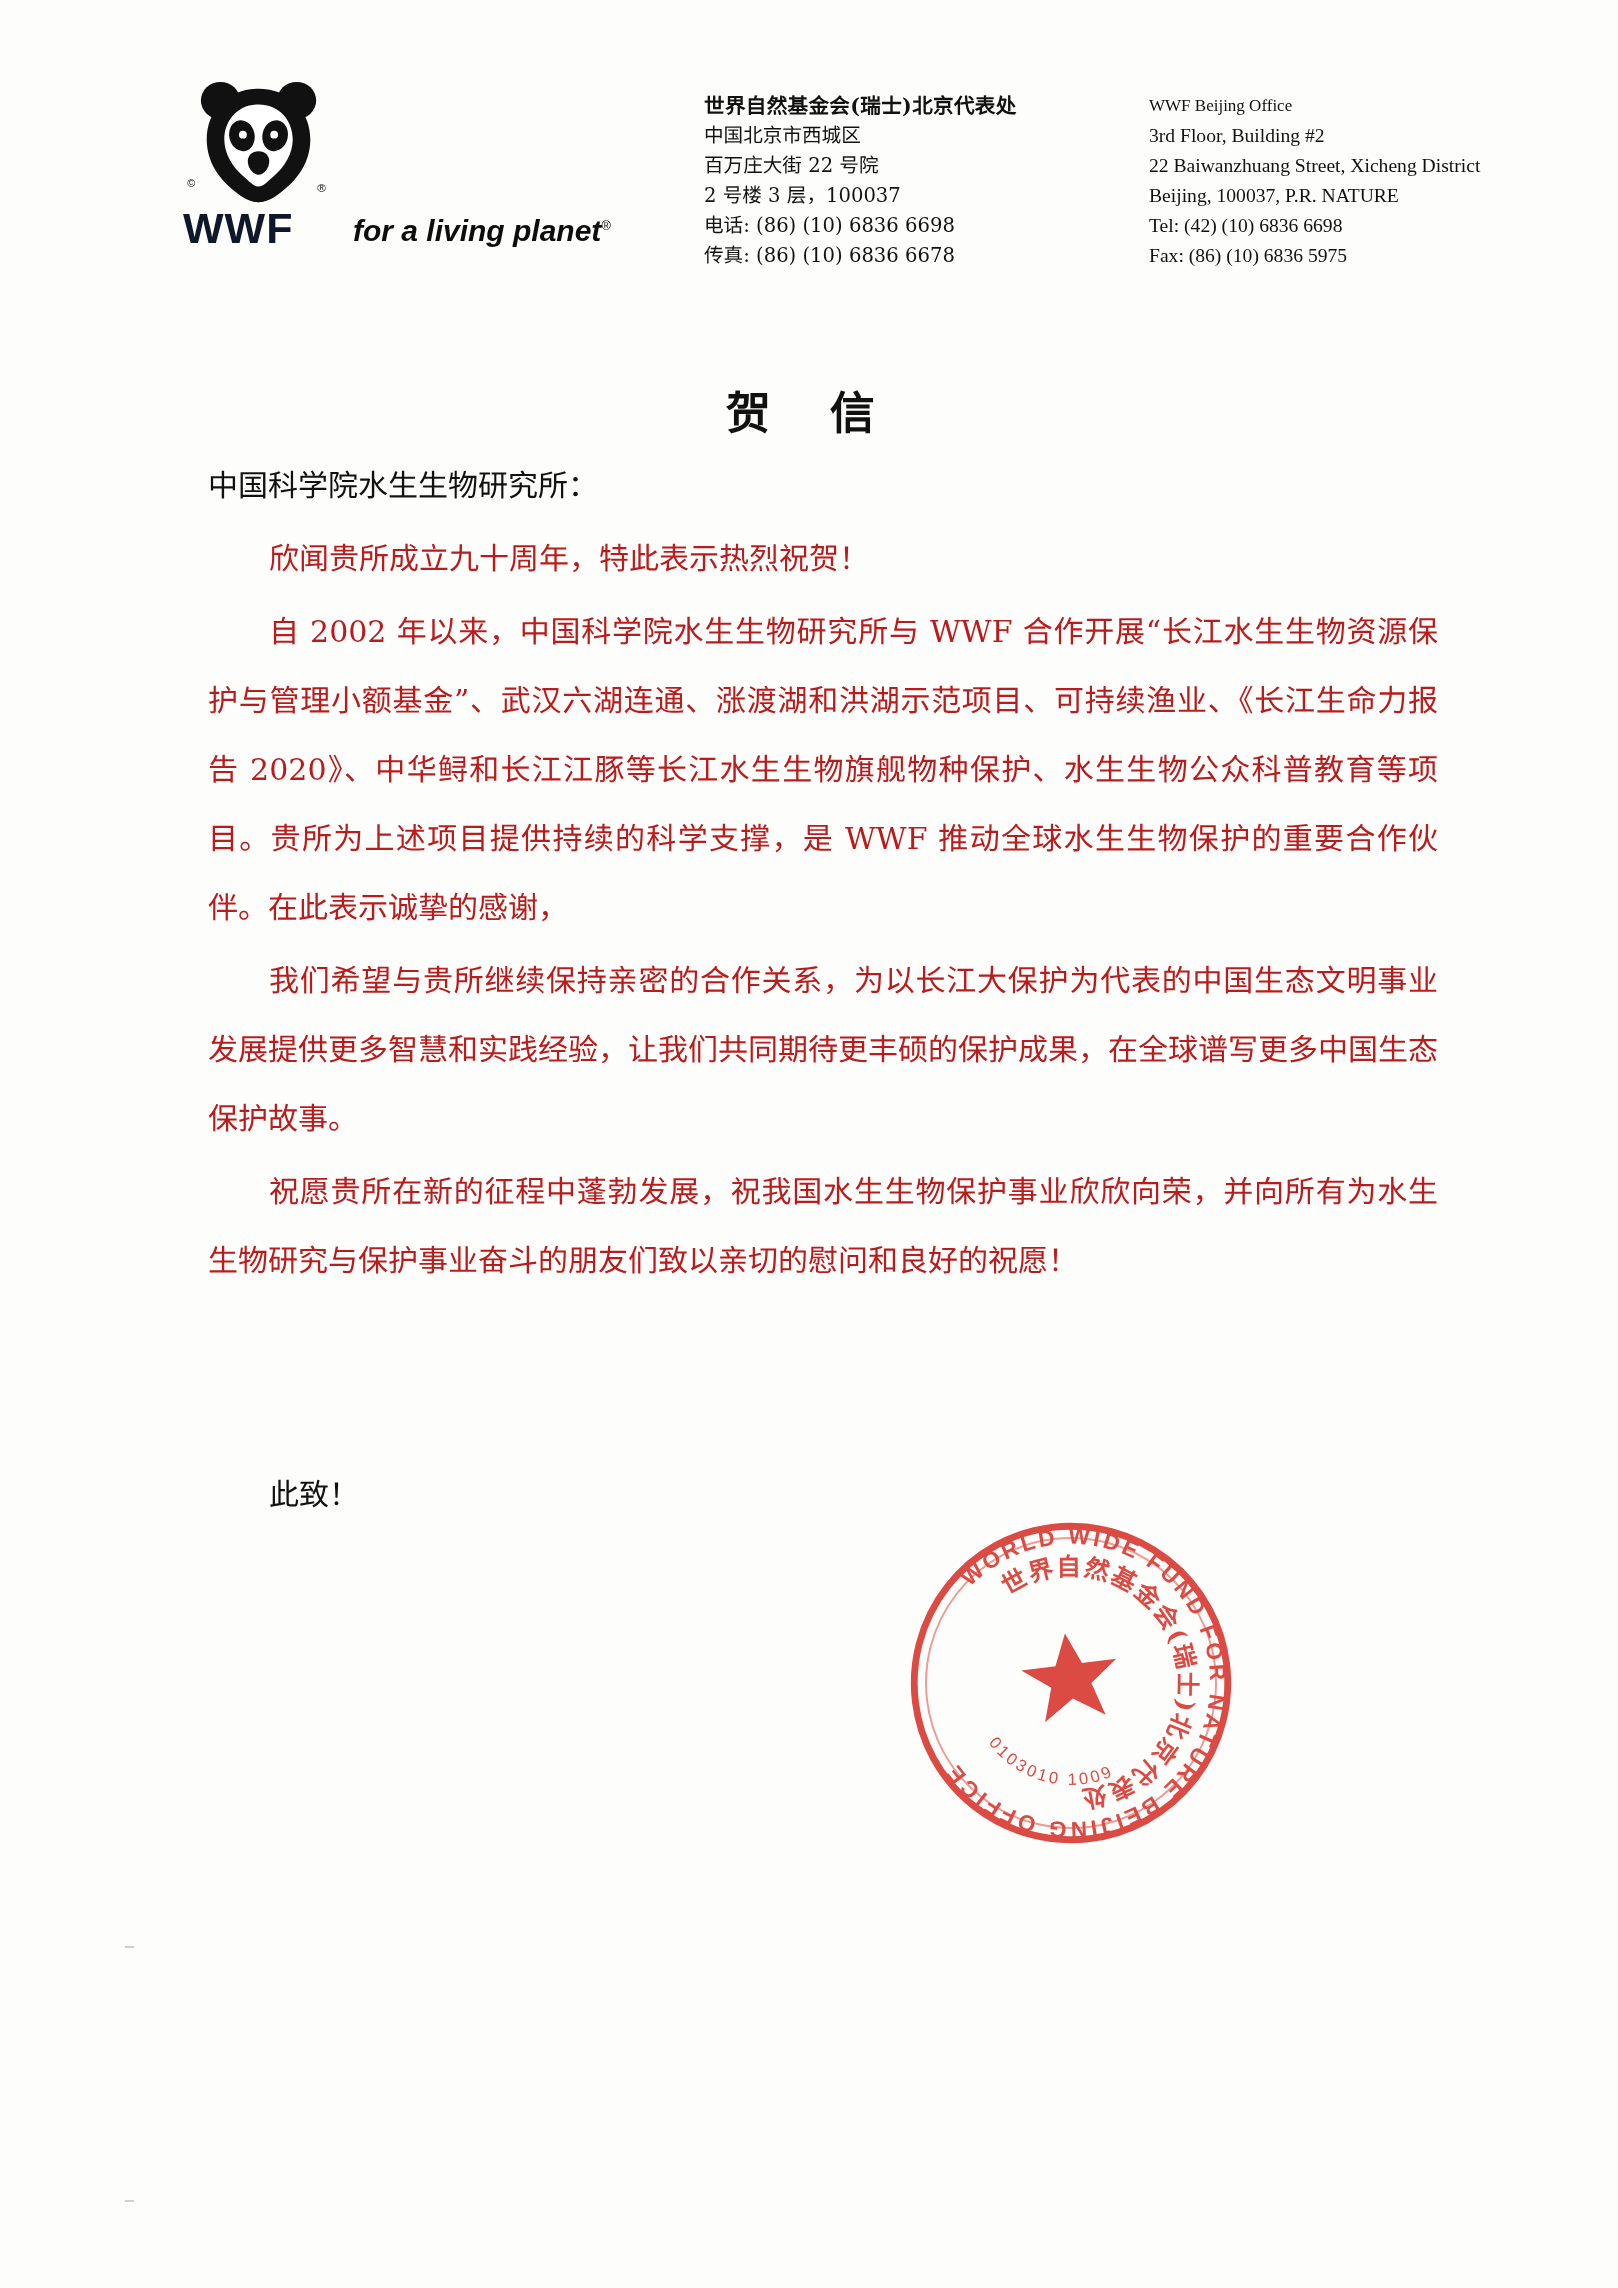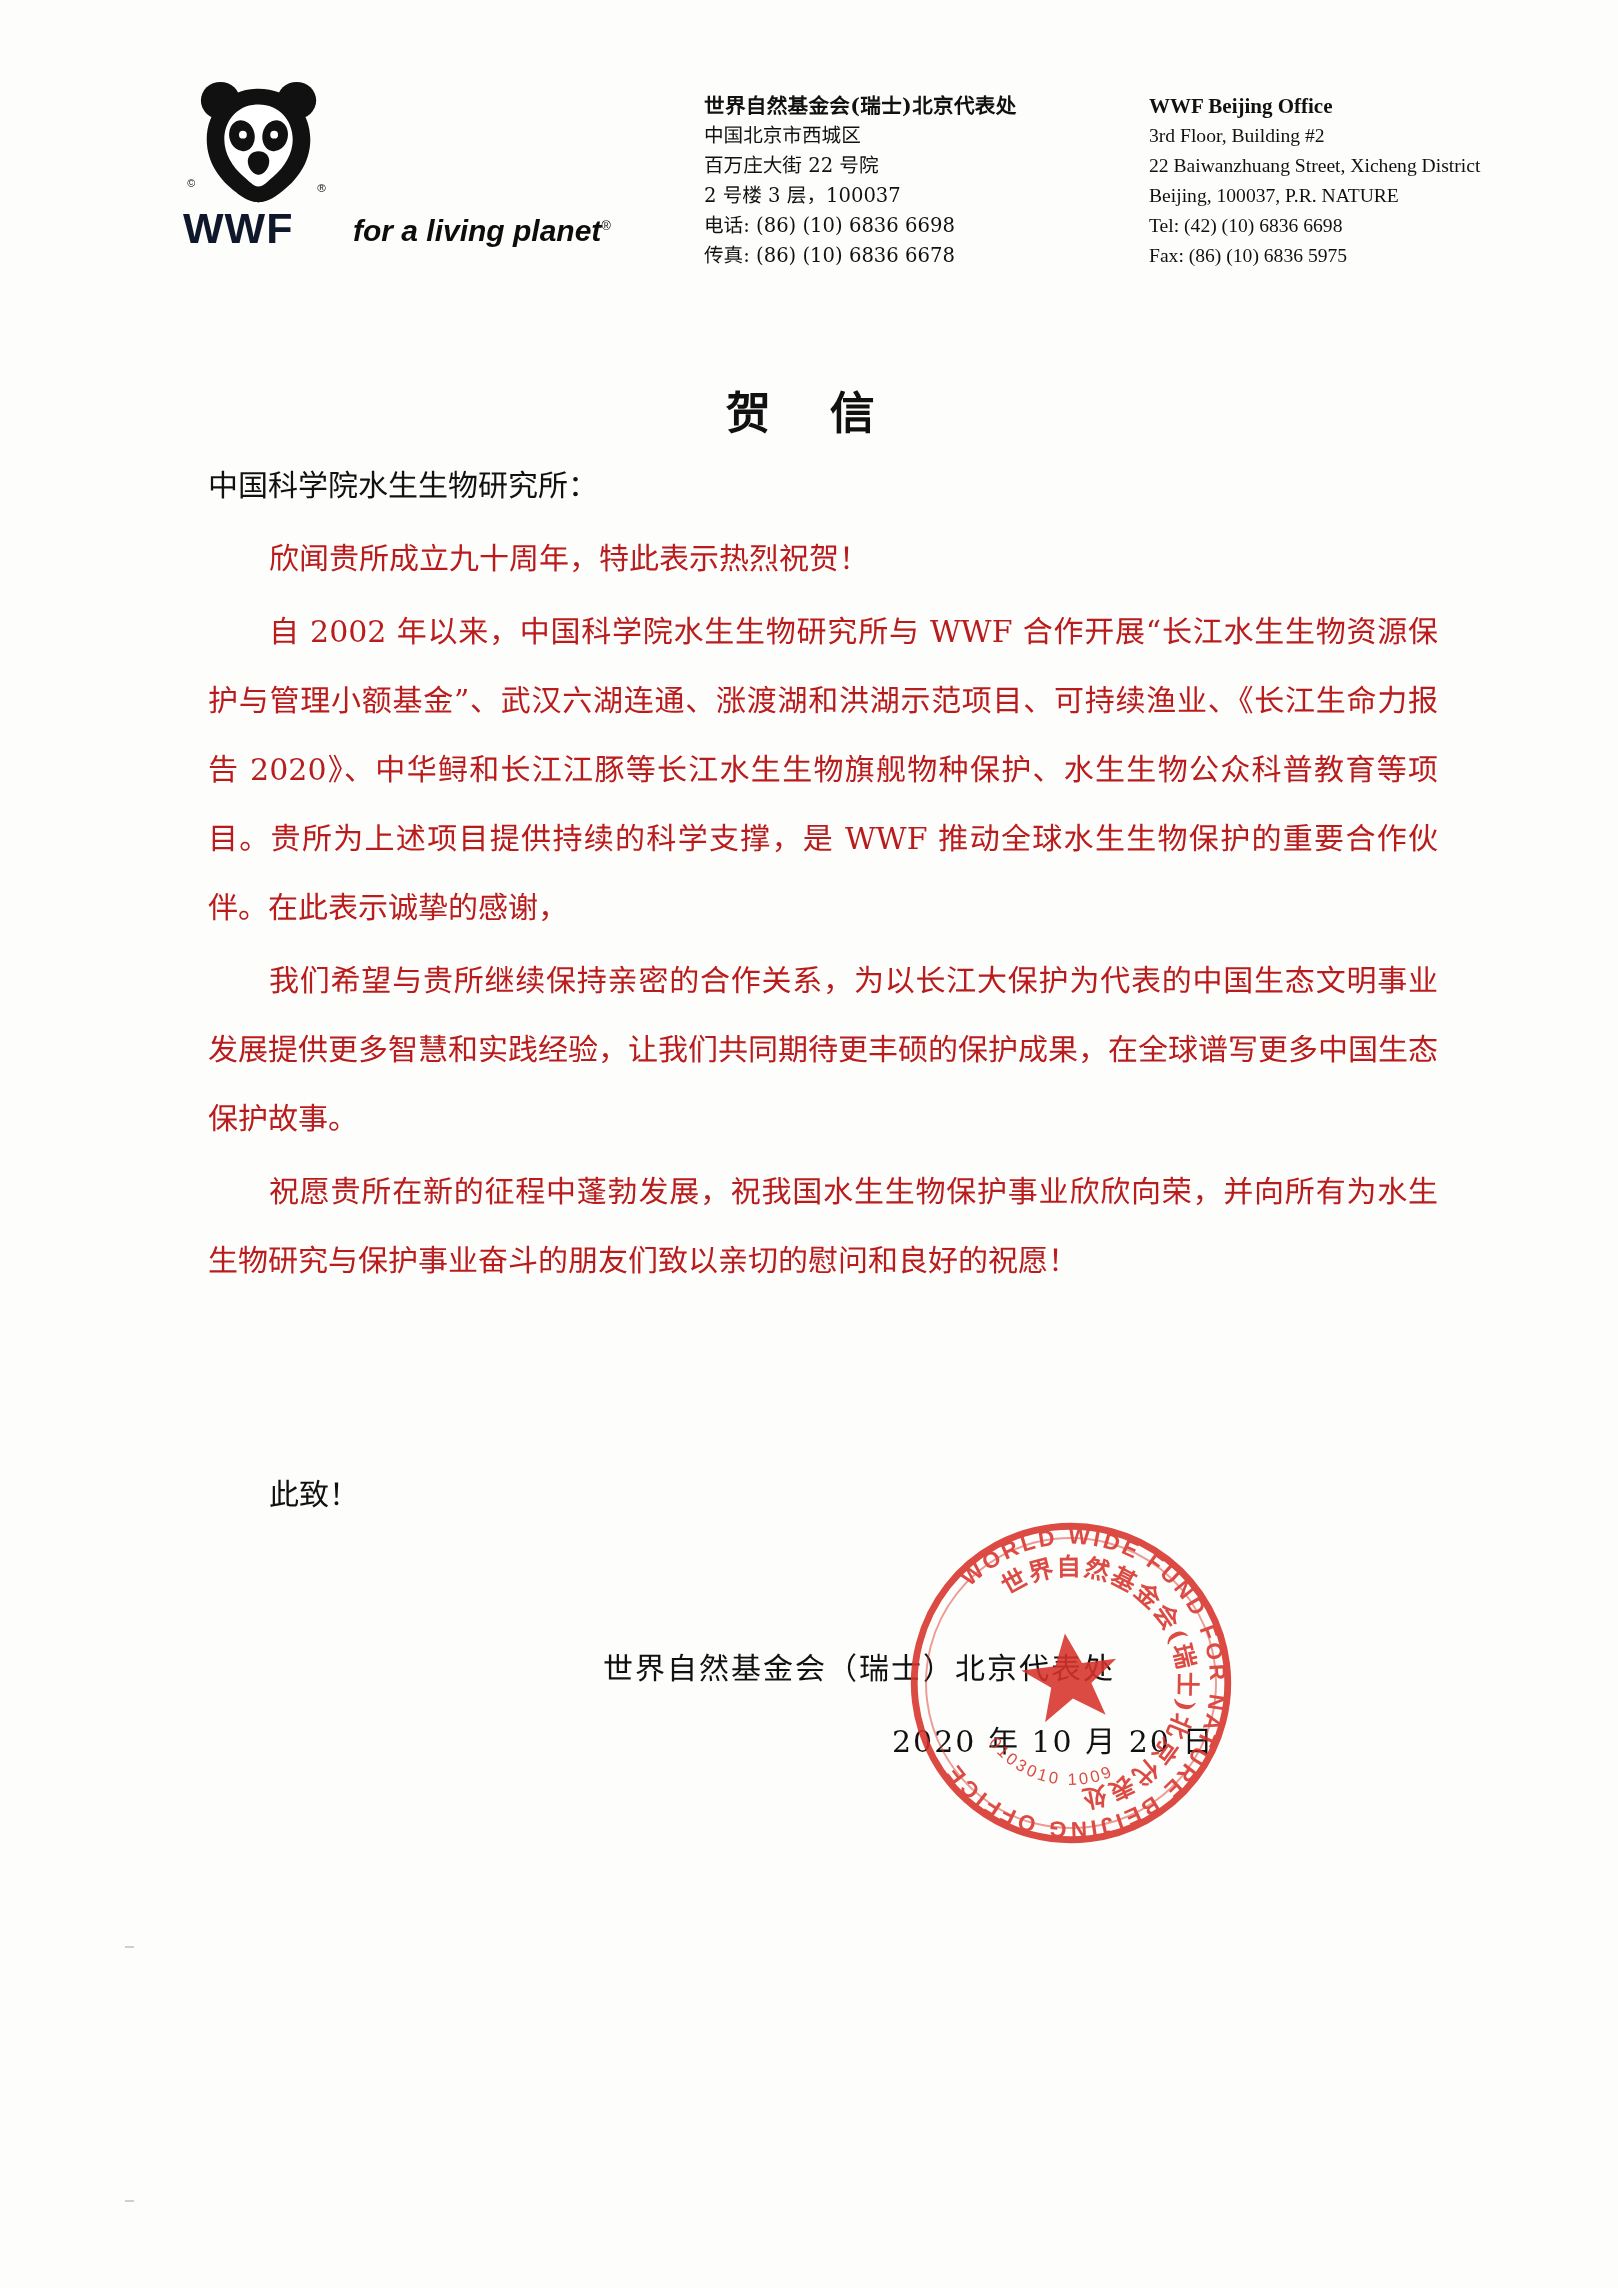--- a/index.html
+++ b/index.html
@@ -87,21 +87,21 @@
   .addr-en {
     position: absolute;
     left: 1149px;
     top: 21.6px;
     width: 451px;
     font-family: "Liberation Serif", serif;
     font-size: 19.6px;
     line-height: 30px;
     color: #111;
   }
-  .addr-en .ln1 { font-weight: bold; font-size: 21px; }
+  .addr-en .ln1 { font-weight: normal; font-size: 17px; }
 
   
   .doc-title {
     position: absolute;
     top: 377px;
     left: 0;
     right: 0;
     text-align: center;
     font-family: "DejaVu Serif", serif;
     font-weight: bold;
@@ -239,24 +239,20 @@
 
   <div class="body-text">
     <p>欣闻贵所成立九十周年，特此表示热烈祝贺！</p>
     <p>自 2002 年以来，中国科学院水生生物研究所与 WWF 合作开展“长江水生生物资源保护与管理小额基金”、武汉六湖连通、涨渡湖和洪湖示范项目、可持续渔业、《长江生命力报告 2020》、中华鲟和长江江豚等长江水生生物旗舰物种保护、水生生物公众科普教育等项目。贵所为上述项目提供持续的科学支撑，是 WWF 推动全球水生生物保护的重要合作伙伴。在此表示诚挚的感谢，</p>
     <p>我们希望与贵所继续保持亲密的合作关系，为以长江大保护为代表的中国生态文明事业发展提供更多智慧和实践经验，让我们共同期待更丰硕的保护成果，在全球谱写更多中国生态保护故事。</p>
     <p>祝愿贵所在新的征程中蓬勃发展，祝我国水生生物保护事业欣欣向荣，并向所有为水生生物研究与保护事业奋斗的朋友们致以亲切的慰问和良好的祝愿！</p>
   </div>
 
   <div class="closing">此致！</div>
 
-  <div class="signature">
-    <div>世界自然基金会（瑞士）北京代表处</div>
-    <div class="sig-date">2020 年 10 月 20 日</div>
-  </div>
 
   <div class="seal">
     <svg width="338" height="338" viewBox="0 0 345 345" aria-hidden="true">
       <defs>
         <path id="outerArc" d="M 172.5 172.5 m -142 0 a 142 142 0 1 1 284 0 a 142 142 0 1 1 -284 0"></path>
         <path id="innerArcCn" d="M 172.5 172.5 m -110 0 a 110 110 0 1 1 220 0 a 110 110 0 1 1 -220 0"></path>
         <path id="serialArc" d="M 172.5 172.5 m -104 0 a 104 104 0 0 0 208 0"></path>
       </defs>
       <circle cx="172.5" cy="172.5" r="160" fill="none" stroke="#d8322b" stroke-width="7"></circle>
       <circle cx="172.5" cy="172.5" r="148" fill="none" stroke="#d8322b" stroke-width="2" opacity=".55"></circle>

